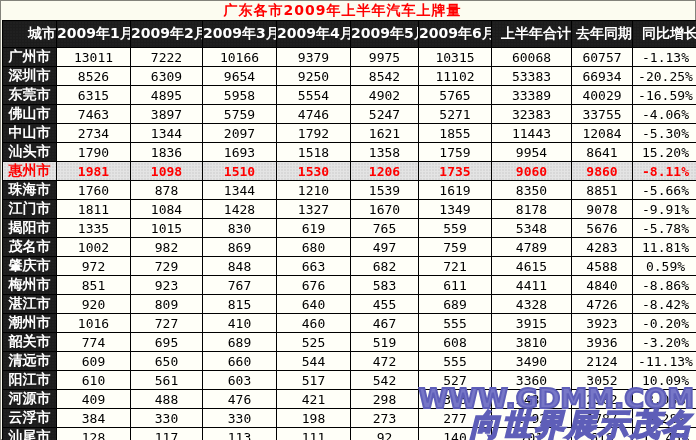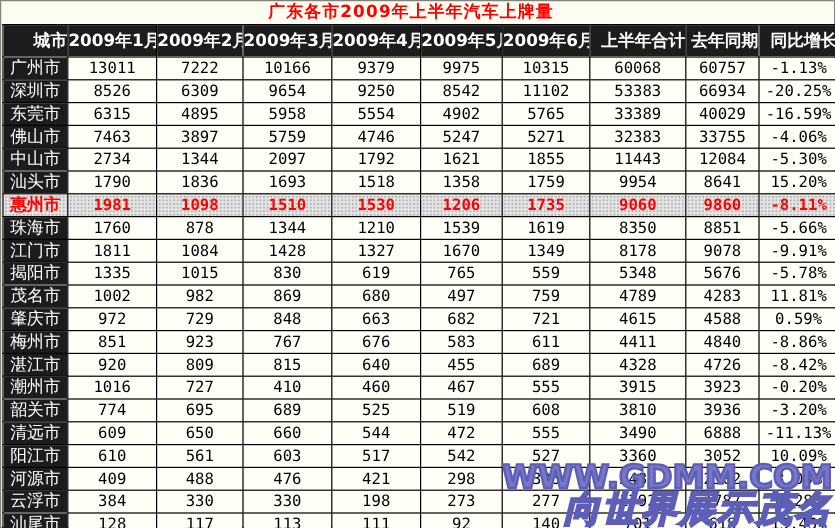--- a/index.html
+++ b/index.html
@@ -30,21 +30,21 @@
     height:26px;
     background-color:#1c1c1c;
     background-image:radial-gradient(circle, #2e2e2e 22%, transparent 23%);
     background-size:3px 3px;
     color:#ffffff; font-size:14px; font-weight:bold;text-align:right;
   }
   .reg td.city {
     background-color:#1c1c1c;
     background-image:radial-gradient(circle, #2e2e2e 22%, transparent 23%);
     background-size:3px 3px;
-    color:#ffffff; font-size:14px; font-weight:normal;
+    color:#ffffff; font-size:14px; font-weight:bold;
   }
   .reg td.num {
     background:#fffff8; color:#000;
     font-family:"DejaVu Sans Mono", monospace;
     font-size:13px;
   }
   .reg tr.highlight td,
   .reg tr.highlight td.city,
   .reg tr.highlight td.num {
     background-color:#e4e4e4;
@@ -305,21 +305,21 @@
         </tr>
         <tr>
           <td class="city">清远市</td>
           <td class="num">609</td>
           <td class="num">650</td>
           <td class="num">660</td>
           <td class="num">544</td>
           <td class="num">472</td>
           <td class="num">555</td>
           <td class="num">3490</td>
-          <td class="num">6888</td>
+          <td class="num">2124</td>
           <td class="num">-11.13%</td>
         </tr>
         <tr>
           <td class="city">阳江市</td>
           <td class="num">610</td>
           <td class="num">561</td>
           <td class="num">603</td>
           <td class="num">517</td>
           <td class="num">542</td>
           <td class="num">527</td>

